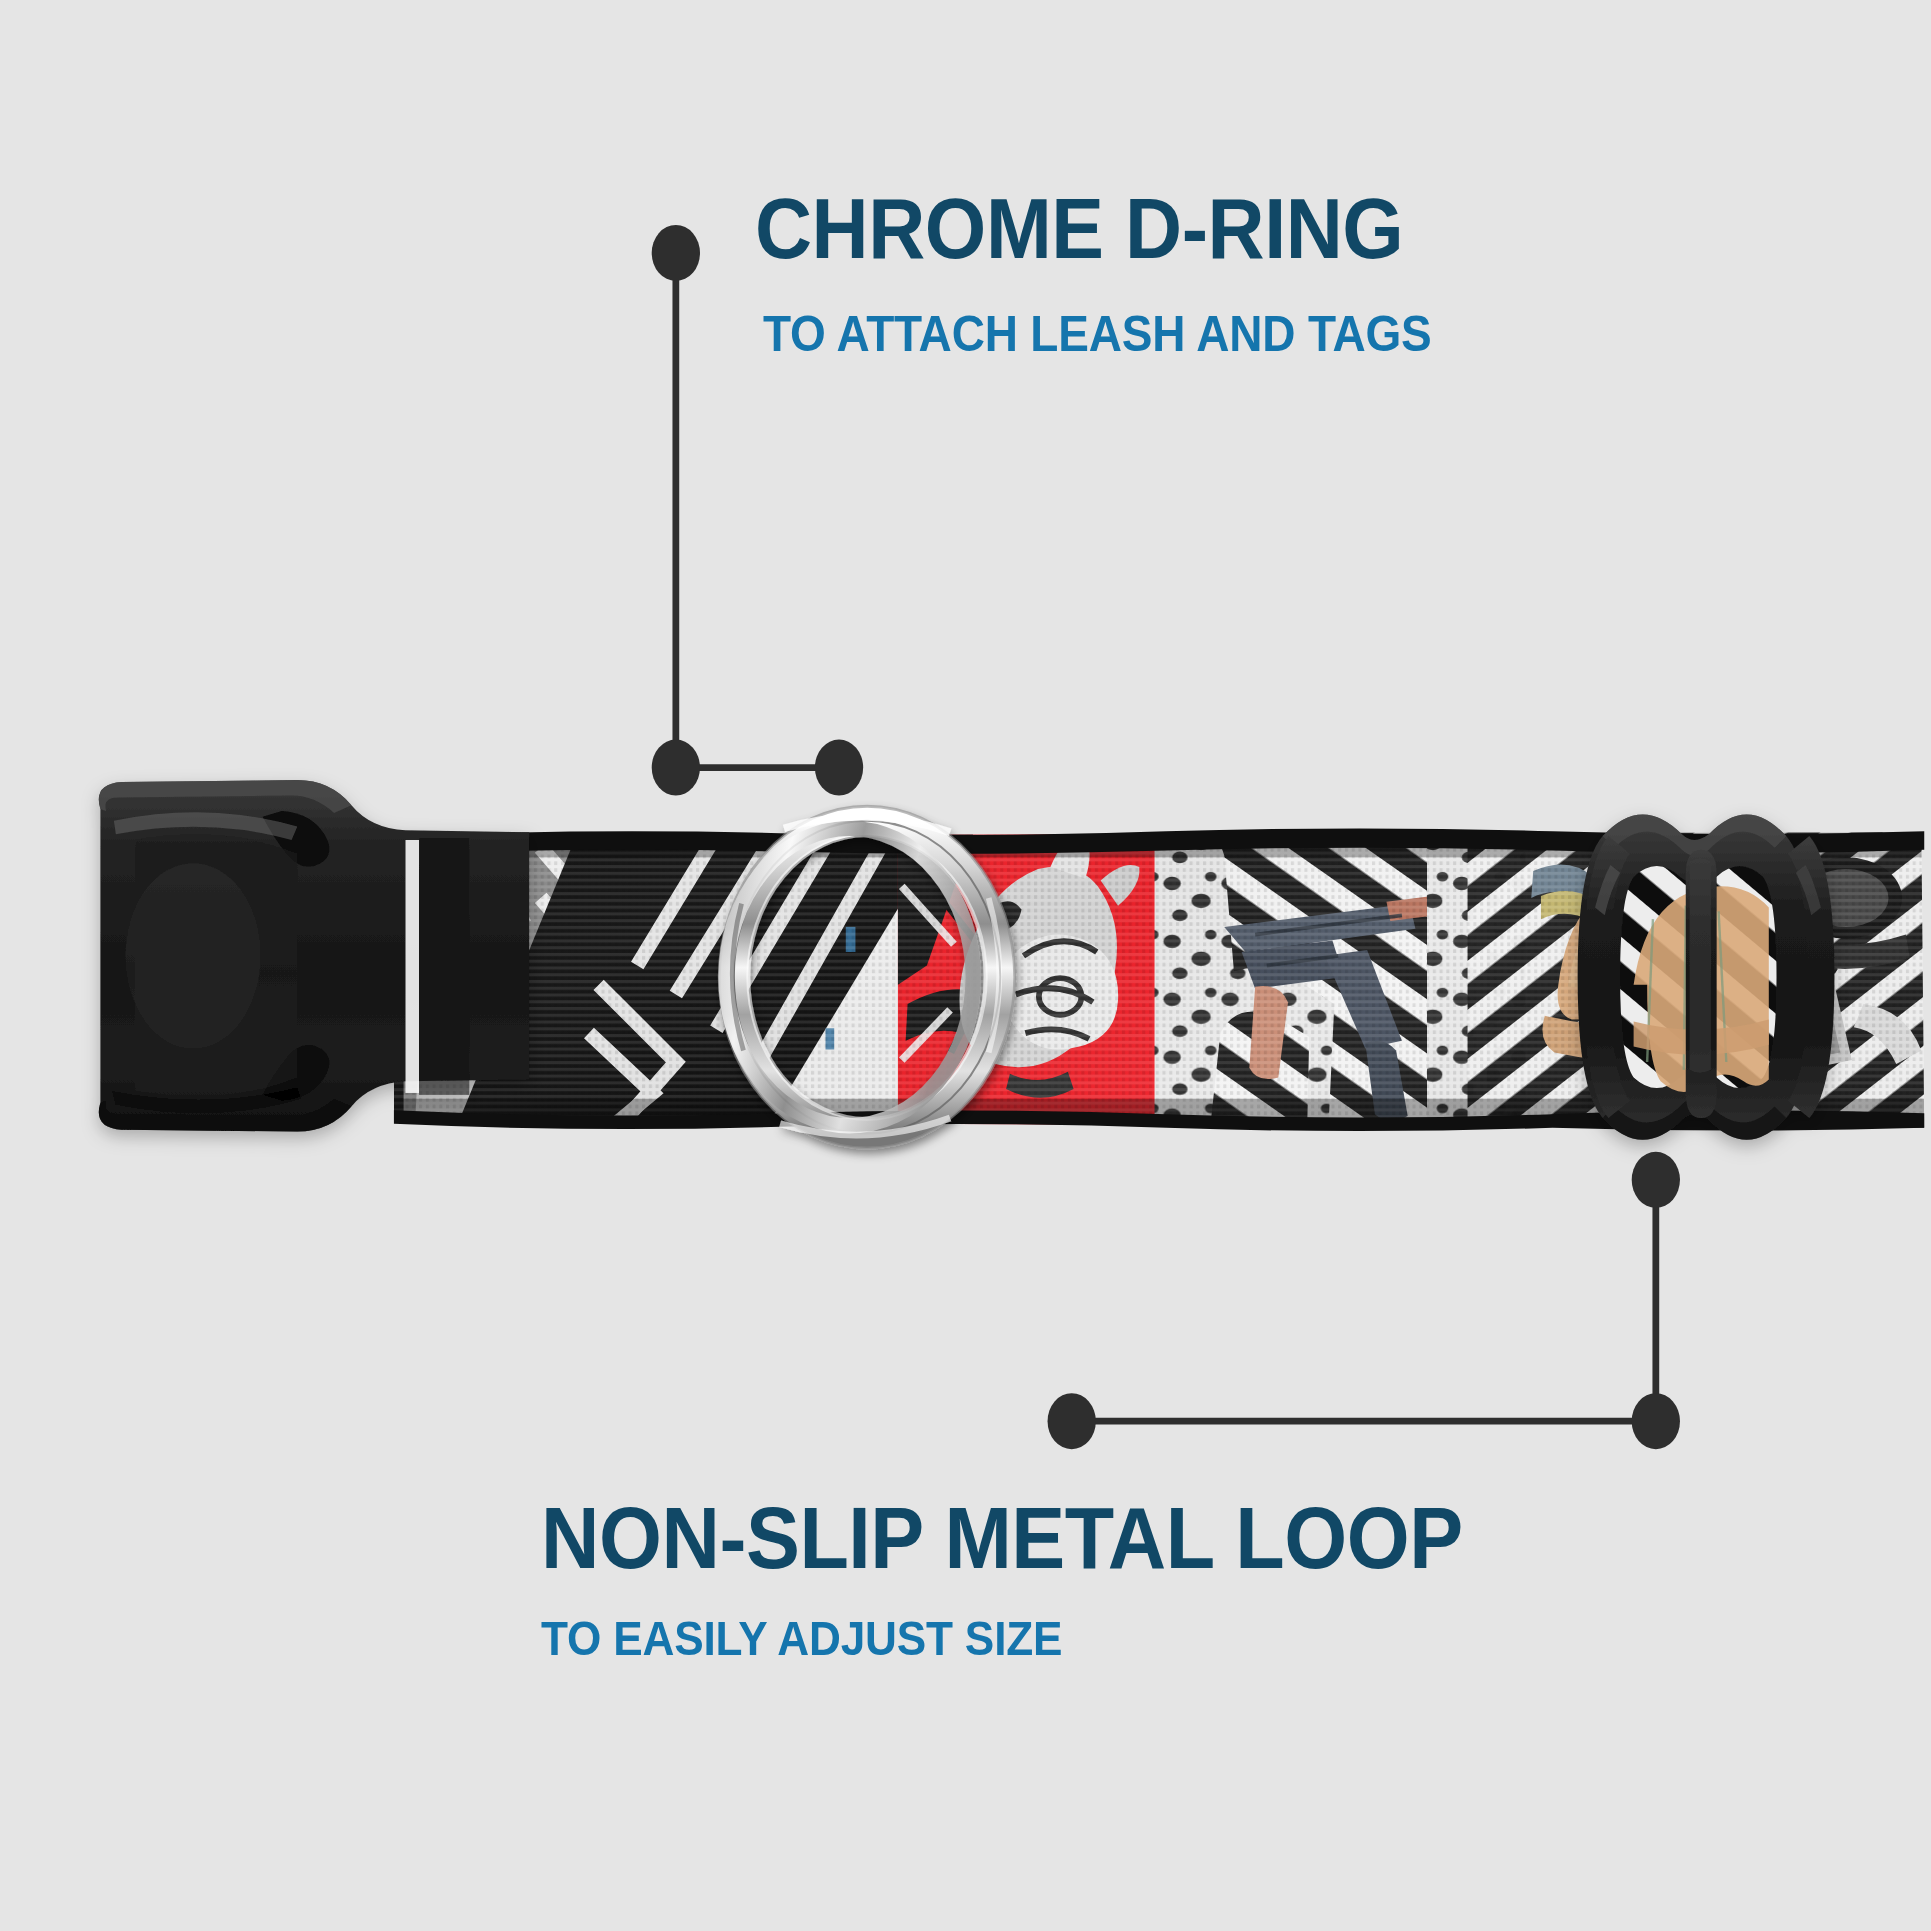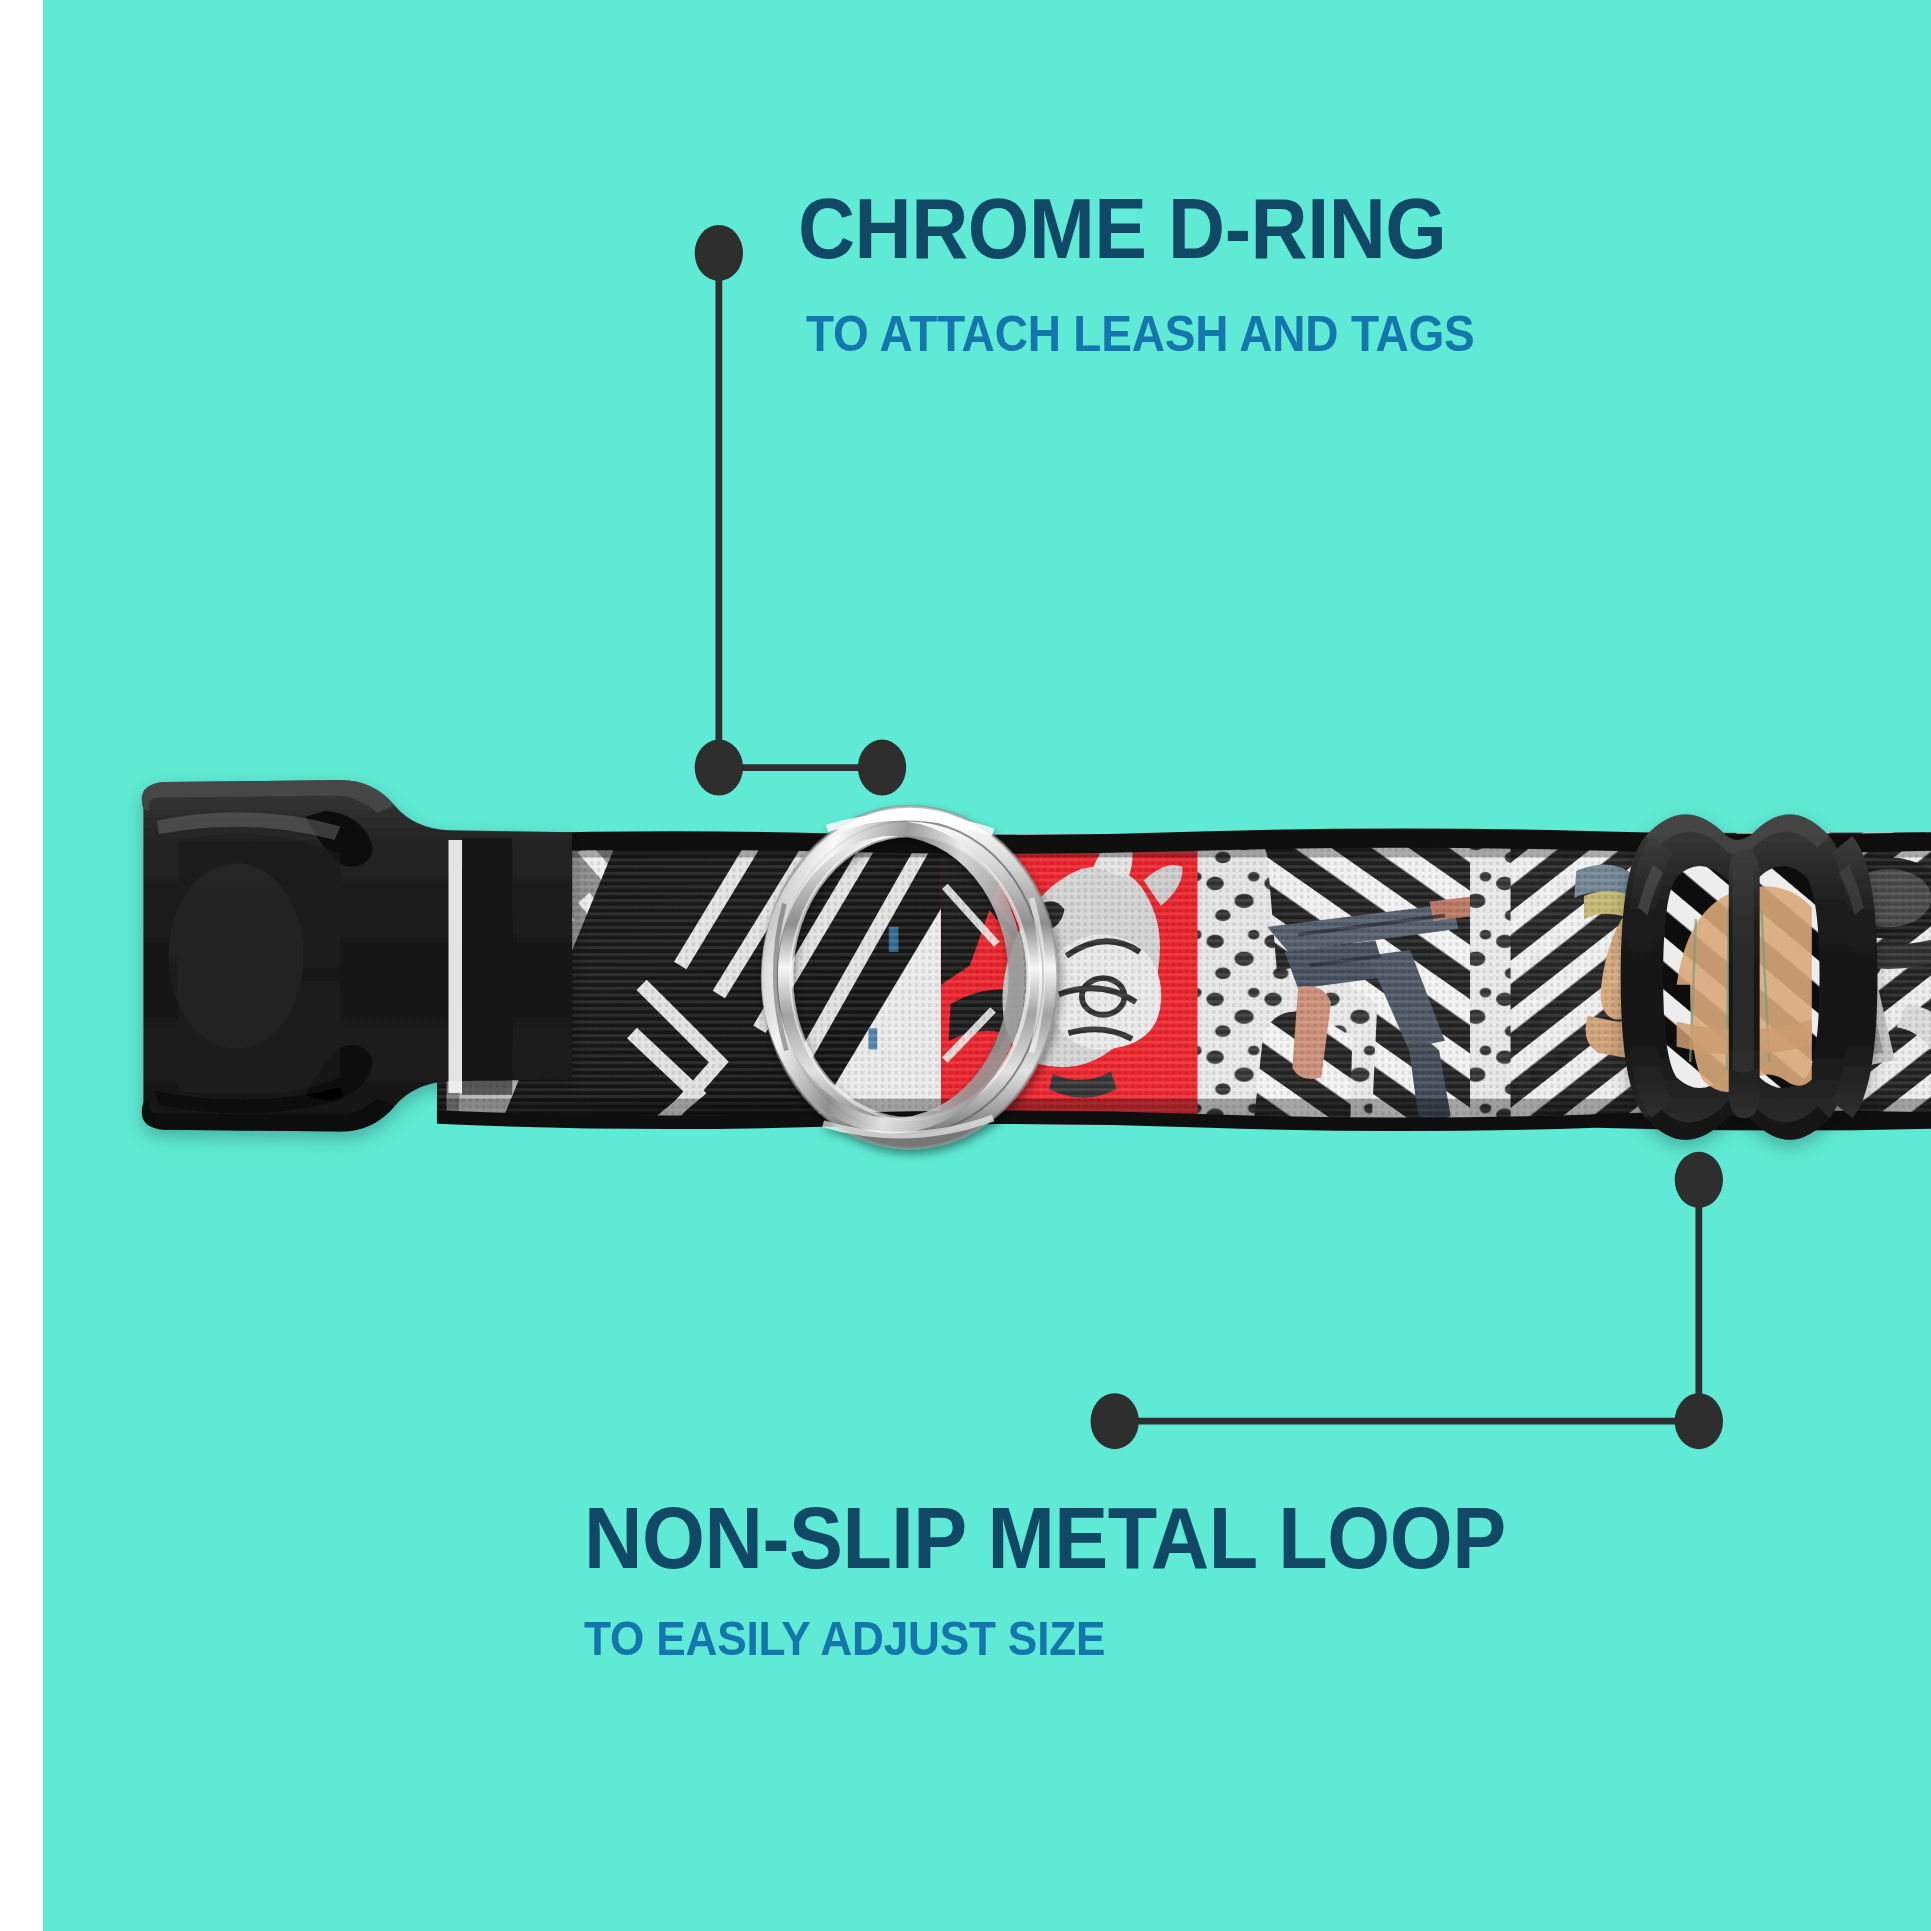--- a/index.html
+++ b/index.html
@@ -12,22 +12,21 @@
     height: 1931px;
     position: relative;
     overflow: hidden;
     font-family: "Liberation Sans", sans-serif;
     -webkit-font-smoothing: antialiased;
   }
 
   .stage {
     position: absolute;
     inset: 0;
-    background: #5eead4;
-    margin-left: 43px;
+    background: #e5e5e5;
   }
 
   
   .callout-title {
     position: absolute;
     font-weight: 700;
     color: #114866;
     letter-spacing: -0.5px;
     white-space: nowrap;
     transform: scaleX(0.93);

